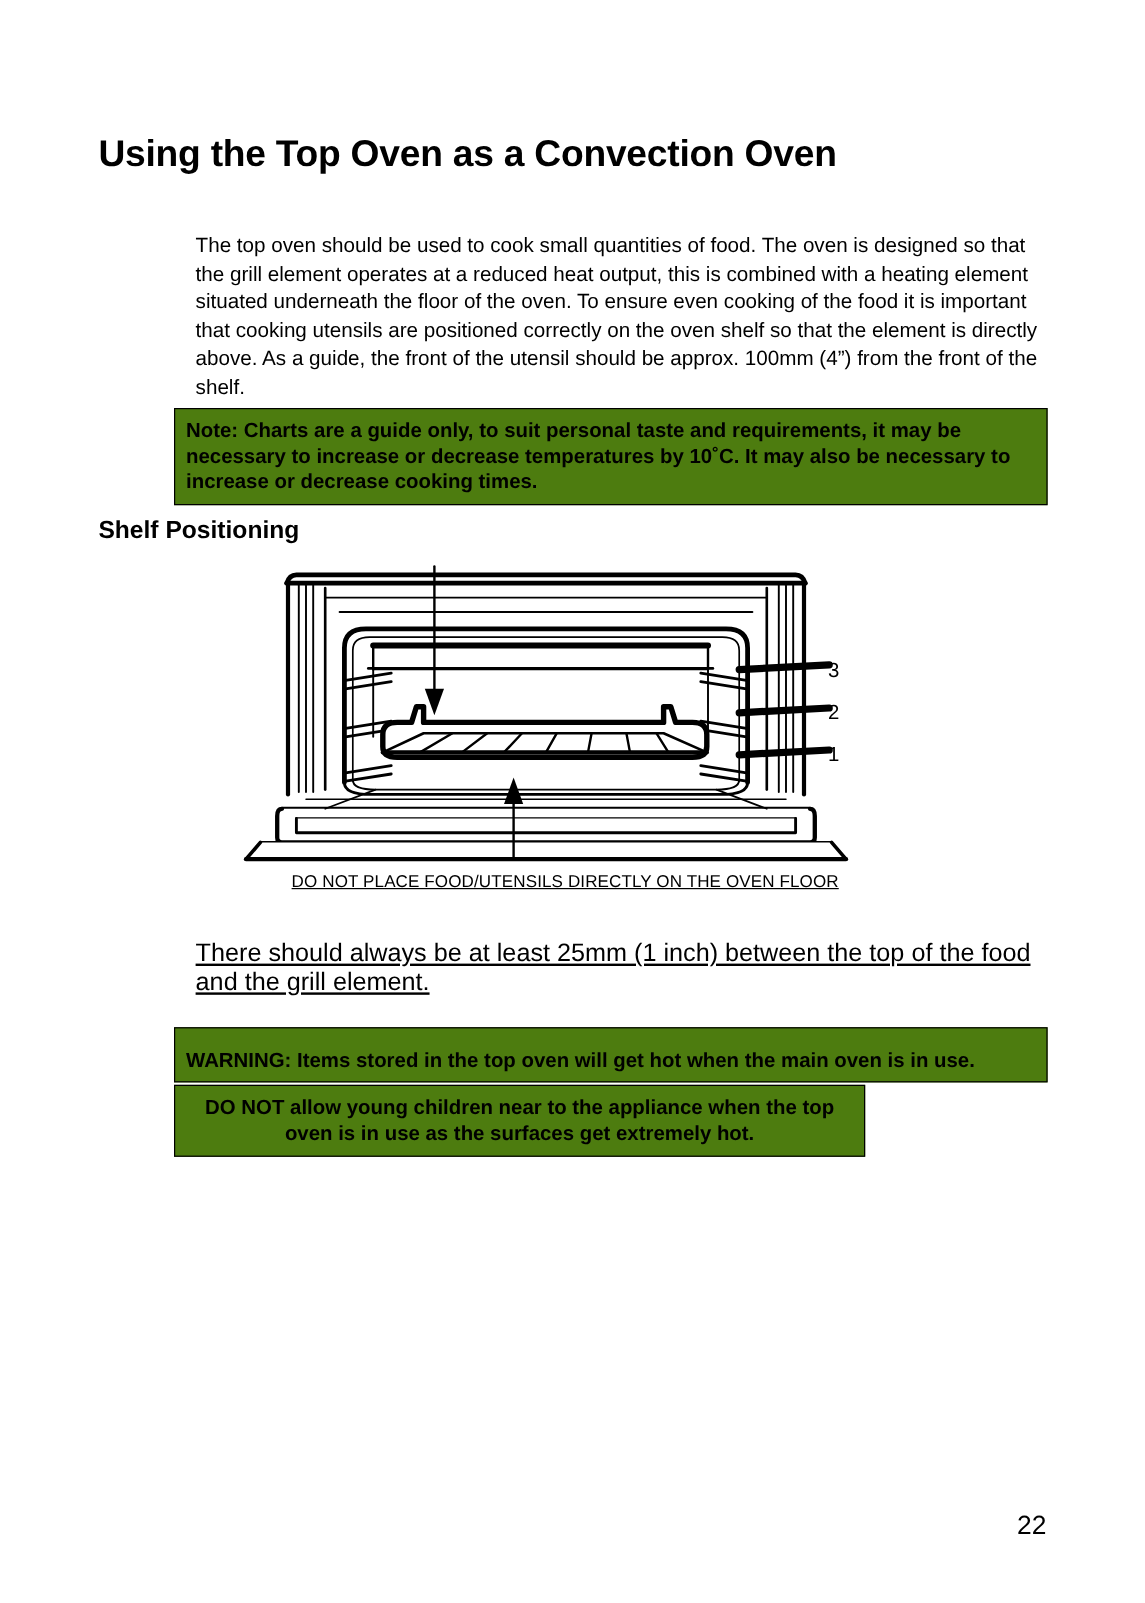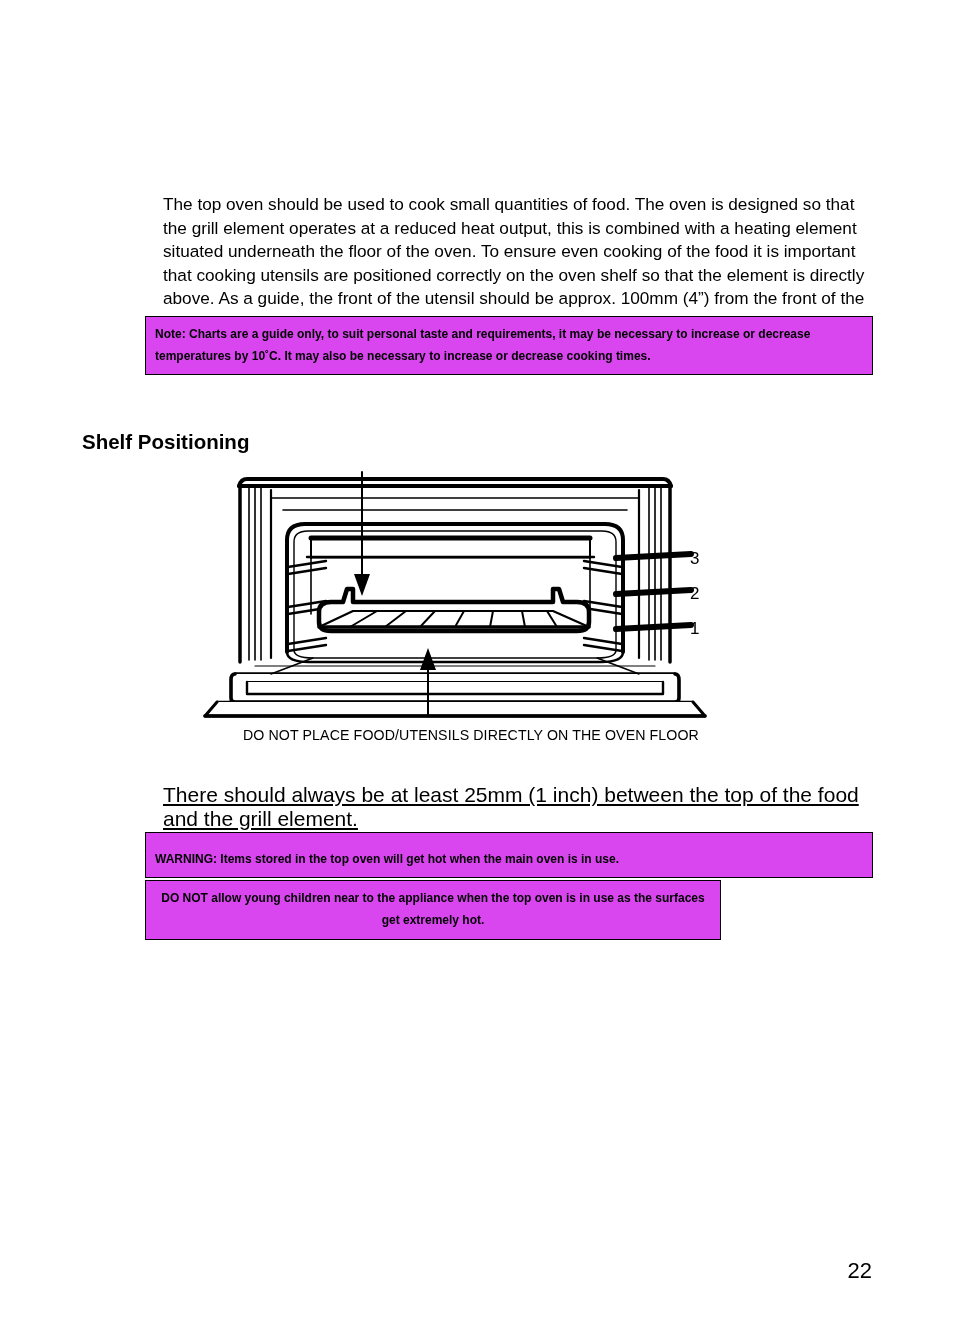--- a/index.html
+++ b/index.html
@@ -41,26 +41,27 @@
     width: 712px;
     font-size: 17.2px;
     line-height: 23.5px;
     text-align: left;
     margin-top: 25px;
   }
 
   
   .callout {
     position: absolute;
-    background: #d946ef;
+    background: #4d7c0f;
     border: 1.6px solid #000000;
     box-sizing: border-box;
     font-weight: bold;
-    font-size: 12px;
+    font-size: 17px;
     line-height: 21.5px;
+    margin-top: 24px;
   }
   .callout.note-box {
     left: 145px;
     top: 316px;
     width: 728px;
     padding: 7px 9px 7px 9px;
   }
   .callout.warning-box {
     left: 145px;
     top: 832px;
@@ -92,20 +93,21 @@
     letter-spacing: 0.1px;
     white-space: nowrap;
   }
   .caption-top {
     left: 240px;
     top: 452px;
   }
   .caption-bottom {
     left: 243px;
     top: 727px;
+    text-decoration: underline;
   }
 
   
   .oven-figure {
     position: absolute;
     left: 195px;
     top: 462px;
     width: 520px;
     height: 260px;
   }
@@ -144,20 +146,21 @@
     right: 82px;
     top: 1258px;
     font-size: 22px;
   }
 </style>
 </head>
 <body>
 
 <div class="page">
 
+  <h1 class="page-title">Using the Top Oven as a Convection Oven</h1>
 
   <p class="intro-paragraph">The top oven should be used to cook small quantities of food. The oven is designed so that the grill element operates at a reduced heat output, this is combined with a heating element situated underneath the floor of the oven. To ensure even cooking of the food it is important that cooking utensils are positioned correctly on the oven shelf so that the element is directly above. As a guide, the front of the utensil should be approx. 100mm (4”) from the front of the shelf.</p>
 
   <div class="callout note-box">Note: Charts are a guide only, to suit personal taste and requirements, it may be necessary to increase or decrease temperatures by 10˚C. It may also be necessary to increase or decrease cooking times.</div>
 
   <h2 class="section-heading">Shelf Positioning</h2>
 
 
   <div class="oven-figure">
     <svg viewBox="0 0 520 260" xmlns="http://www.w3.org/2000/svg">

